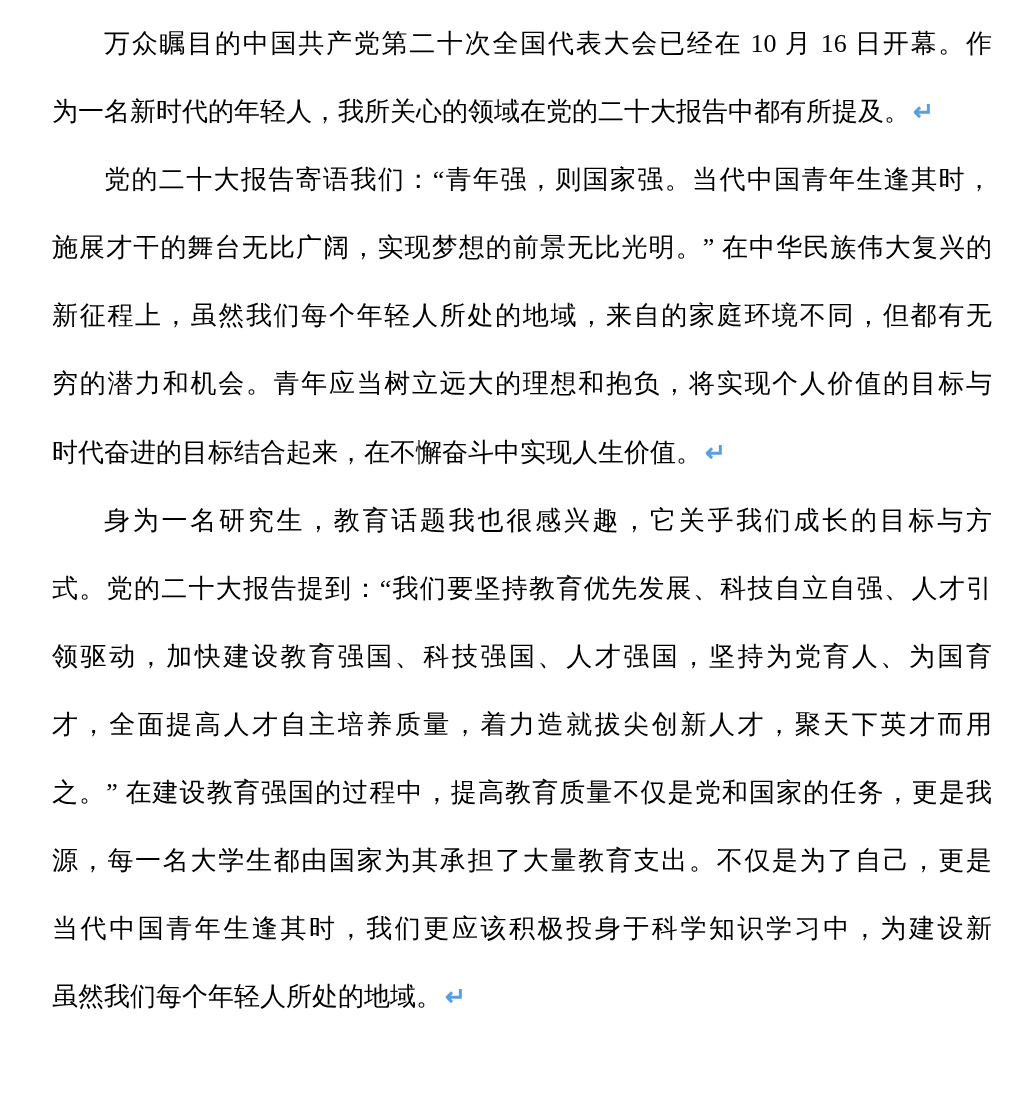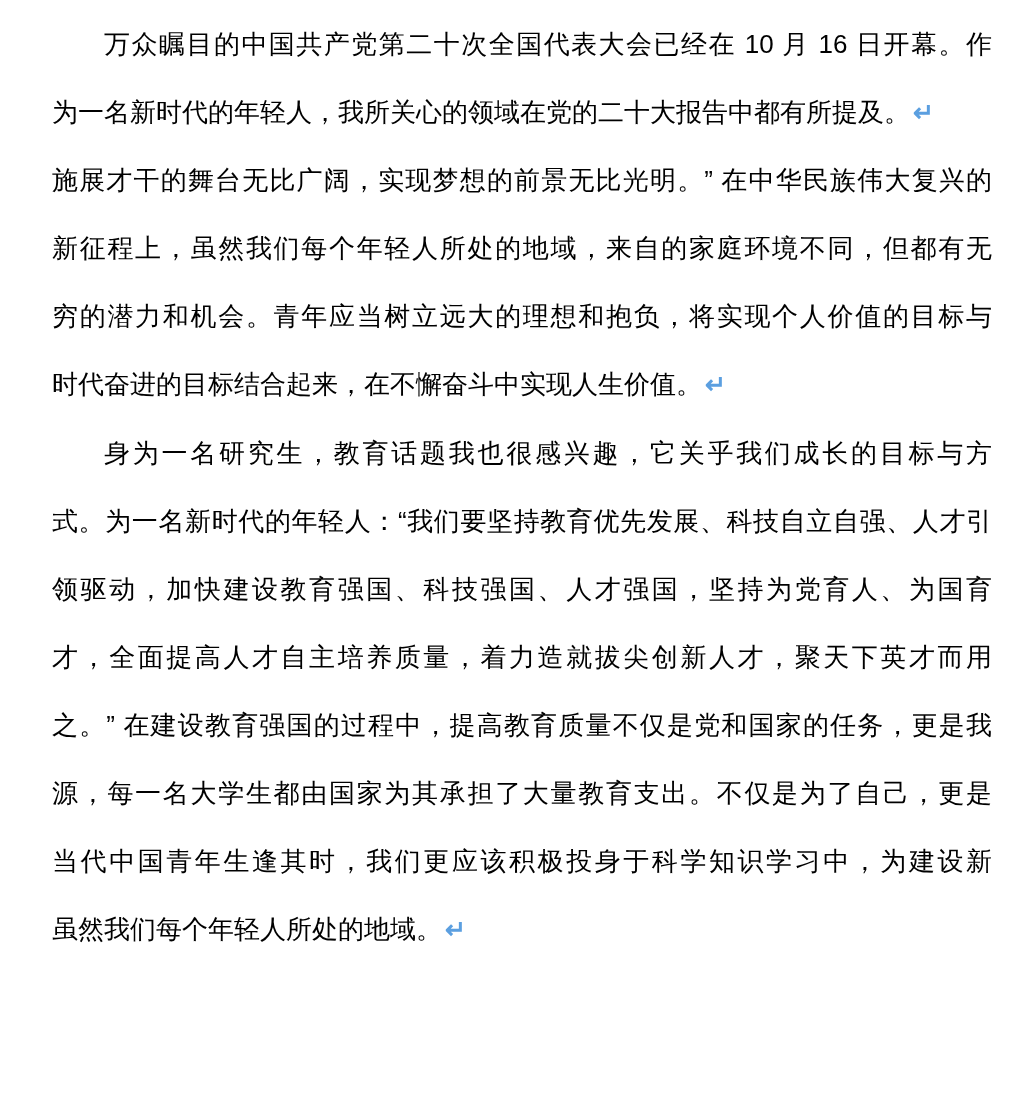--- a/index.html
+++ b/index.html
@@ -7,21 +7,21 @@
     padding: 0;
     background: #ffffff;
   }
   .page {
     position: relative;
     width: 1018px;
     height: 1108px;
     box-sizing: border-box;
     padding: 10px 26px 0 52px;
     background: #ffffff;
-    font-family: Liberation Sans, sans-serif;
+    font-family: Liberation Serif, serif;
     font-size: 26px;
     color: #000000;
     overflow: hidden;
     cursor: text;
   }
   .line {
     height: 68.1px;
     line-height: 68.1px;
     overflow: hidden;
     text-align: justify;
@@ -48,37 +48,40 @@
 <body>
 
 <div class="page" style="background: rgb(255, 255, 255); color: rgb(0, 0, 0);">
   <div id="lines-host">
       <div class="line indent">
     <span>万众瞩目的中国共产党第二十次全国代表大会已经在 10 月 16 日开幕。作</span>
   </div>
       <div class="line para-end">
     <span>为一名新时代的年轻人，我所关心的领域在党的二十大报告中都有所提及。</span><span class="pmark" style="color: rgb(91, 159, 224);">↵</span>
   </div>
+      <div class="line indent">
+    <span>党的二十大报告寄语我们：“青年强，则国家强。当代中国青年生逢其时，</span>
+  </div>
       <div class="line">
     <span>施展才干的舞台无比广阔，实现梦想的前景无比光明。” 在中华民族伟大复兴的</span>
   </div>
       <div class="line">
     <span>新征程上，虽然我们每个年轻人所处的地域，来自的家庭环境不同，但都有无</span>
   </div>
       <div class="line">
     <span>穷的潜力和机会。青年应当树立远大的理想和抱负，将实现个人价值的目标与</span>
   </div>
       <div class="line para-end">
     <span>时代奋进的目标结合起来，在不懈奋斗中实现人生价值。</span><span class="pmark" style="color: rgb(91, 159, 224);">↵</span>
   </div>
       <div class="line indent">
     <span>身为一名研究生，教育话题我也很感兴趣，它关乎我们成长的目标与方</span>
   </div>
       <div class="line">
-    <span>式。为一名新时代的年轻人：“我们要坚持教育优先发展、科技自立自强、人才引</span>
+    <span>式。党的二十大报告提到：“我们要坚持教育优先发展、科技自立自强、人才引</span>
   </div>
       <div class="line">
     <span>领驱动，加快建设教育强国、科技强国、人才强国，坚持为党育人、为国育</span>
   </div>
       <div class="line">
     <span>才，全面提高人才自主培养质量，着力造就拔尖创新人才，聚天下英才而用</span>
   </div>
       <div class="line">
     <span>之。” 在建设教育强国的过程中，提高教育质量不仅是党和国家的任务，更是我</span>
   </div>

